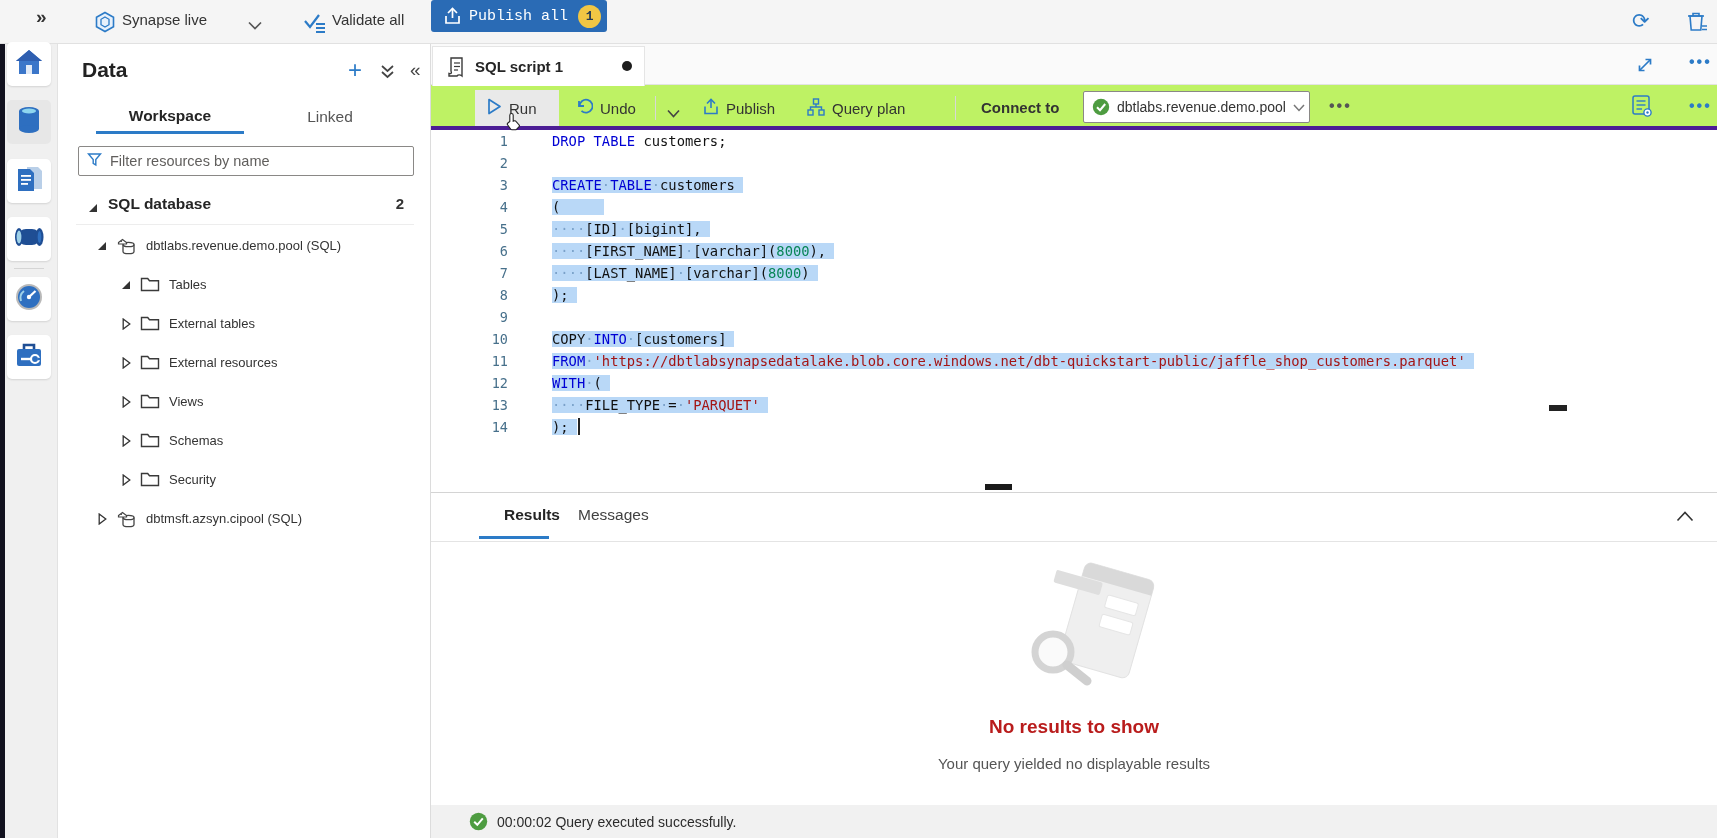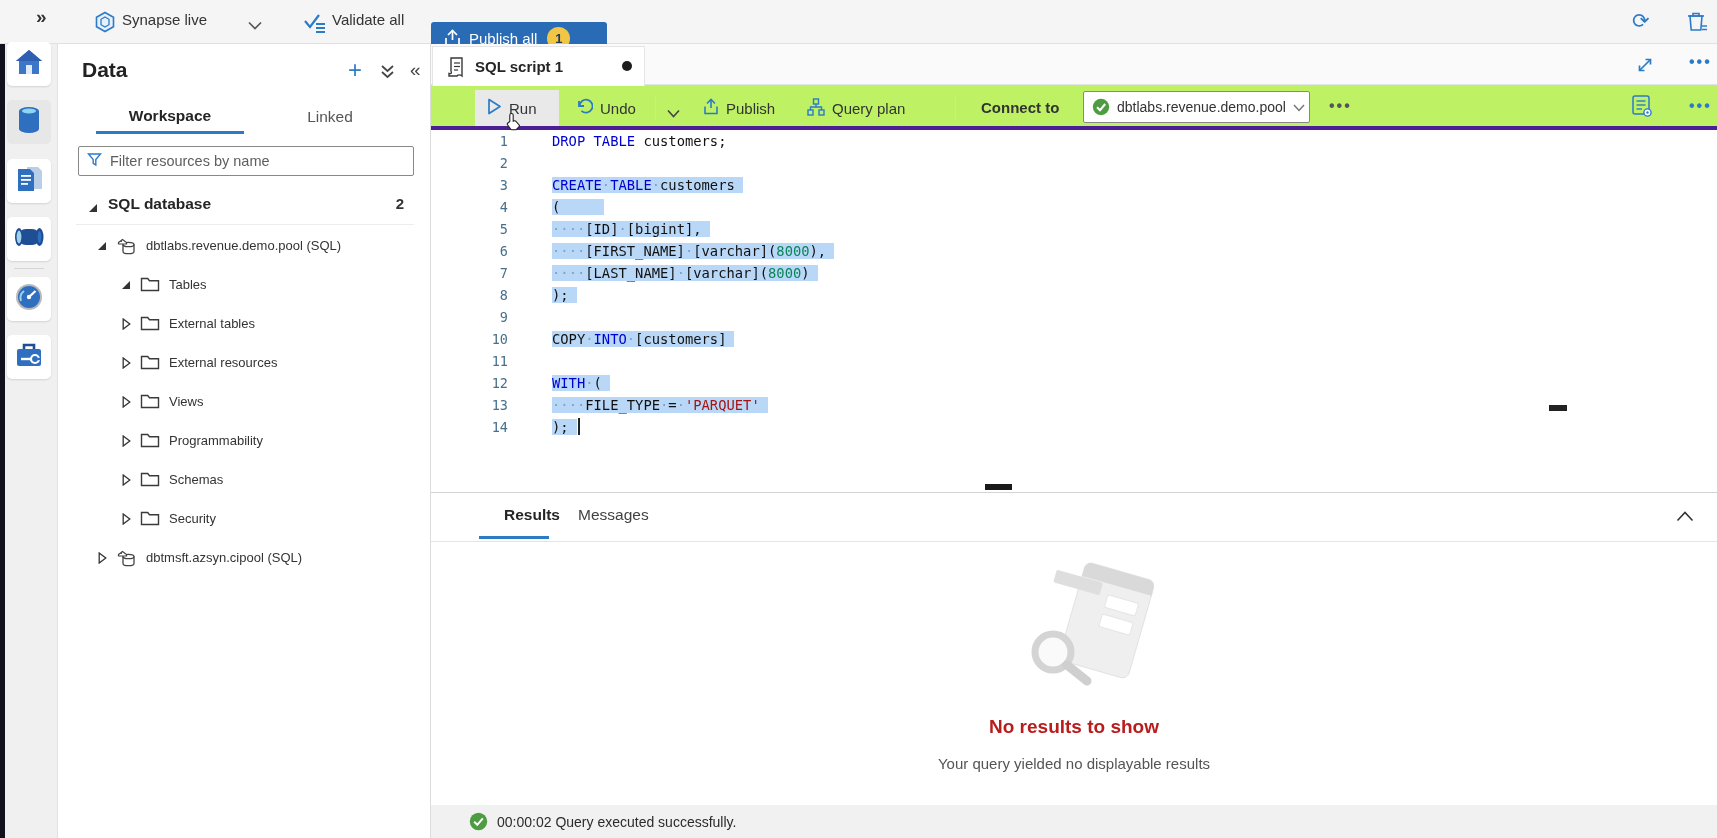--- a/index.html
+++ b/index.html
@@ -10,22 +10,22 @@
   }
   .abs { position:absolute; }
 
   
   .topbar { position:absolute; left:0; top:0; width:1717px; height:44px;
             background:#f5f5f5; border-bottom:1px solid #e1e1e1; }
   .tb-caret { position:absolute; left:36px; top:6px; font-size:19px; font-weight:bold; color:#333; }
   .tb-mode-label { position:absolute; left:122px; top:11px; font-size:15px; color:#333; }
   .tb-mode-caret { position:absolute; left:248px; top:16px; }
   .tb-validate-label { position:absolute; left:332px; top:11px; font-size:15px; color:#333; }
-  .publish-btn { position:absolute; left:431px; top:22px; width:176px; height:32px;
-                 background:#2a6bb5; border-radius:3px; color:#fff; display:flex; align-items:center; }
+  .publish-btn { position:absolute; left:431px; top:0; width:176px; height:32px;
+                 background:#2a6bb5; border-radius:3px; color:#fff; display:flex; align-items:center;font-family:Liberation Mono, monospace; }
   .publish-btn .lbl { font-size:15px; margin-left:8px; }
   .publish-badge { width:23px; height:23px; border-radius:50%; background:#f1c644; color:#253a53;
                    font-size:13px; font-weight:bold; display:flex; align-items:center; justify-content:center;
                    margin-left:10px; }
 
   
   .dark-strip { position:absolute; left:0; top:44px; width:5px; height:794px; background:#12121f; }
   .rail { position:absolute; left:5px; top:44px; width:53px; height:794px;
           background:#f0f0f0; border-right:1px solid #e2e2e2; }
   .rail-tile { position:absolute; left:7px; width:44px; height:44px; border-radius:5px;
@@ -339,33 +339,20 @@
           <span class="twirl">
             <svg width="9" height="12" viewBox="0 0 9 12">
               <polygon points="1.2,1 7.8,6 1.2,11" fill="none" stroke="#333" stroke-width="1.3"></polygon>
             </svg>
           </span>
           <span class="nico">
             <svg width="20" height="17" viewBox="0 0 20 17">
               <path d="M1.5 4 v10.5 h17 V4.8 h-9 l-1.8-2.3 H1.5 z" fill="none" stroke="#3a3a3a" stroke-width="1.4"></path>
             </svg>
           </span>
-          <span>Programmability</span>
-        </div>
-        <div class="tree-row" style="padding-left: 62px;">
-          <span class="twirl">
-            <svg width="9" height="12" viewBox="0 0 9 12">
-              <polygon points="1.2,1 7.8,6 1.2,11" fill="none" stroke="#333" stroke-width="1.3"></polygon>
-            </svg>
-          </span>
-          <span class="nico">
-            <svg width="20" height="17" viewBox="0 0 20 17">
-              <path d="M1.5 4 v10.5 h17 V4.8 h-9 l-1.8-2.3 H1.5 z" fill="none" stroke="#3a3a3a" stroke-width="1.4"></path>
-            </svg>
-          </span>
           <span>Schemas</span>
         </div>
         <div class="tree-row" style="padding-left: 62px;">
           <span class="twirl">
             <svg width="9" height="12" viewBox="0 0 9 12">
               <polygon points="1.2,1 7.8,6 1.2,11" fill="none" stroke="#333" stroke-width="1.3"></polygon>
             </svg>
           </span>
           <span class="nico">
             <svg width="20" height="17" viewBox="0 0 20 17">
@@ -504,21 +491,21 @@
       <div class="cline"><span class="gut">1</span><span class="code"><span class="tk-kw">DROP</span><span class="tk-txt"> </span><span class="tk-kw">TABLE</span><span class="tk-txt"> customers;</span></span></div>
       <div class="cline"><span class="gut">2</span><span class="code"></span></div>
       <div class="cline"><span class="gut">3</span><span class="code"><span class="selbg" style="padding-right: 8px;"><span class="tk-kw">CREATE</span><span class="tk-txt"><span class="ws">·</span></span><span class="tk-kw">TABLE</span><span class="tk-txt"><span class="ws">·</span>customers</span></span></span></div>
       <div class="cline"><span class="gut">4</span><span class="code"><span class="selbg" style="padding-right: 44px;"><span class="tk-txt">(</span></span></span></div>
       <div class="cline"><span class="gut">5</span><span class="code"><span class="selbg" style="padding-right: 8px;"><span class="tk-txt"><span class="ws">·</span><span class="ws">·</span><span class="ws">·</span><span class="ws">·</span>[ID]<span class="ws">·</span>[bigint],</span></span></span></div>
       <div class="cline"><span class="gut">6</span><span class="code"><span class="selbg" style="padding-right: 8px;"><span class="tk-txt"><span class="ws">·</span><span class="ws">·</span><span class="ws">·</span><span class="ws">·</span>[FIRST_NAME]<span class="ws">·</span>[varchar](</span><span class="tk-num">8000</span><span class="tk-txt">),</span></span></span></div>
       <div class="cline"><span class="gut">7</span><span class="code"><span class="selbg" style="padding-right: 8px;"><span class="tk-txt"><span class="ws">·</span><span class="ws">·</span><span class="ws">·</span><span class="ws">·</span>[LAST_NAME]<span class="ws">·</span>[varchar](</span><span class="tk-num">8000</span><span class="tk-txt">)</span></span></span></div>
       <div class="cline"><span class="gut">8</span><span class="code"><span class="selbg" style="padding-right: 8px;"><span class="tk-txt">);</span></span></span></div>
       <div class="cline"><span class="gut">9</span><span class="code"><span class="selbg" style="padding-right: 44px; display: inline-block;"></span></span></div>
       <div class="cline"><span class="gut">10</span><span class="code"><span class="selbg" style="padding-right: 8px;"><span class="tk-txt">COPY<span class="ws">·</span></span><span class="tk-kw">INTO</span><span class="tk-txt"><span class="ws">·</span>[customers]</span></span></span></div>
-      <div class="cline"><span class="gut">11</span></div>
+      <div class="cline"><span class="gut">11</span><span class="code"><span class="selbg" style="padding-right: 8px;"><span class="tk-kw">FROM</span><span class="tk-txt"><span class="ws">·</span></span><span class="tk-str">'https://dbtlabsynapsedatalake.blob.core.windows.net/dbt-quickstart-public/jaffle_shop_customers.parquet'</span></span></span></div>
       <div class="cline"><span class="gut">12</span><span class="code"><span class="selbg" style="padding-right: 8px;"><span class="tk-kw">WITH</span><span class="tk-txt"><span class="ws">·</span>(</span></span></span></div>
       <div class="cline"><span class="gut">13</span><span class="code"><span class="selbg" style="padding-right: 8px;"><span class="tk-txt"><span class="ws">·</span><span class="ws">·</span><span class="ws">·</span><span class="ws">·</span>FILE_TYPE<span class="ws">·</span>=<span class="ws">·</span></span><span class="tk-str">'PARQUET'</span></span></span></div>
       <div class="cline"><span class="gut">14</span><span class="code"><span class="selbg" style="padding-right: 8px;"><span class="tk-txt">);</span></span><span class="caret-bar"></span></span></div>
     </div>
   <div class="scroll-dash"></div>
   <div class="split-dash"></div>
 
   <div class="res-head">
     <span class="res-tab active" style="left:52px;">Results</span>
     <div class="res-underline"></div>

